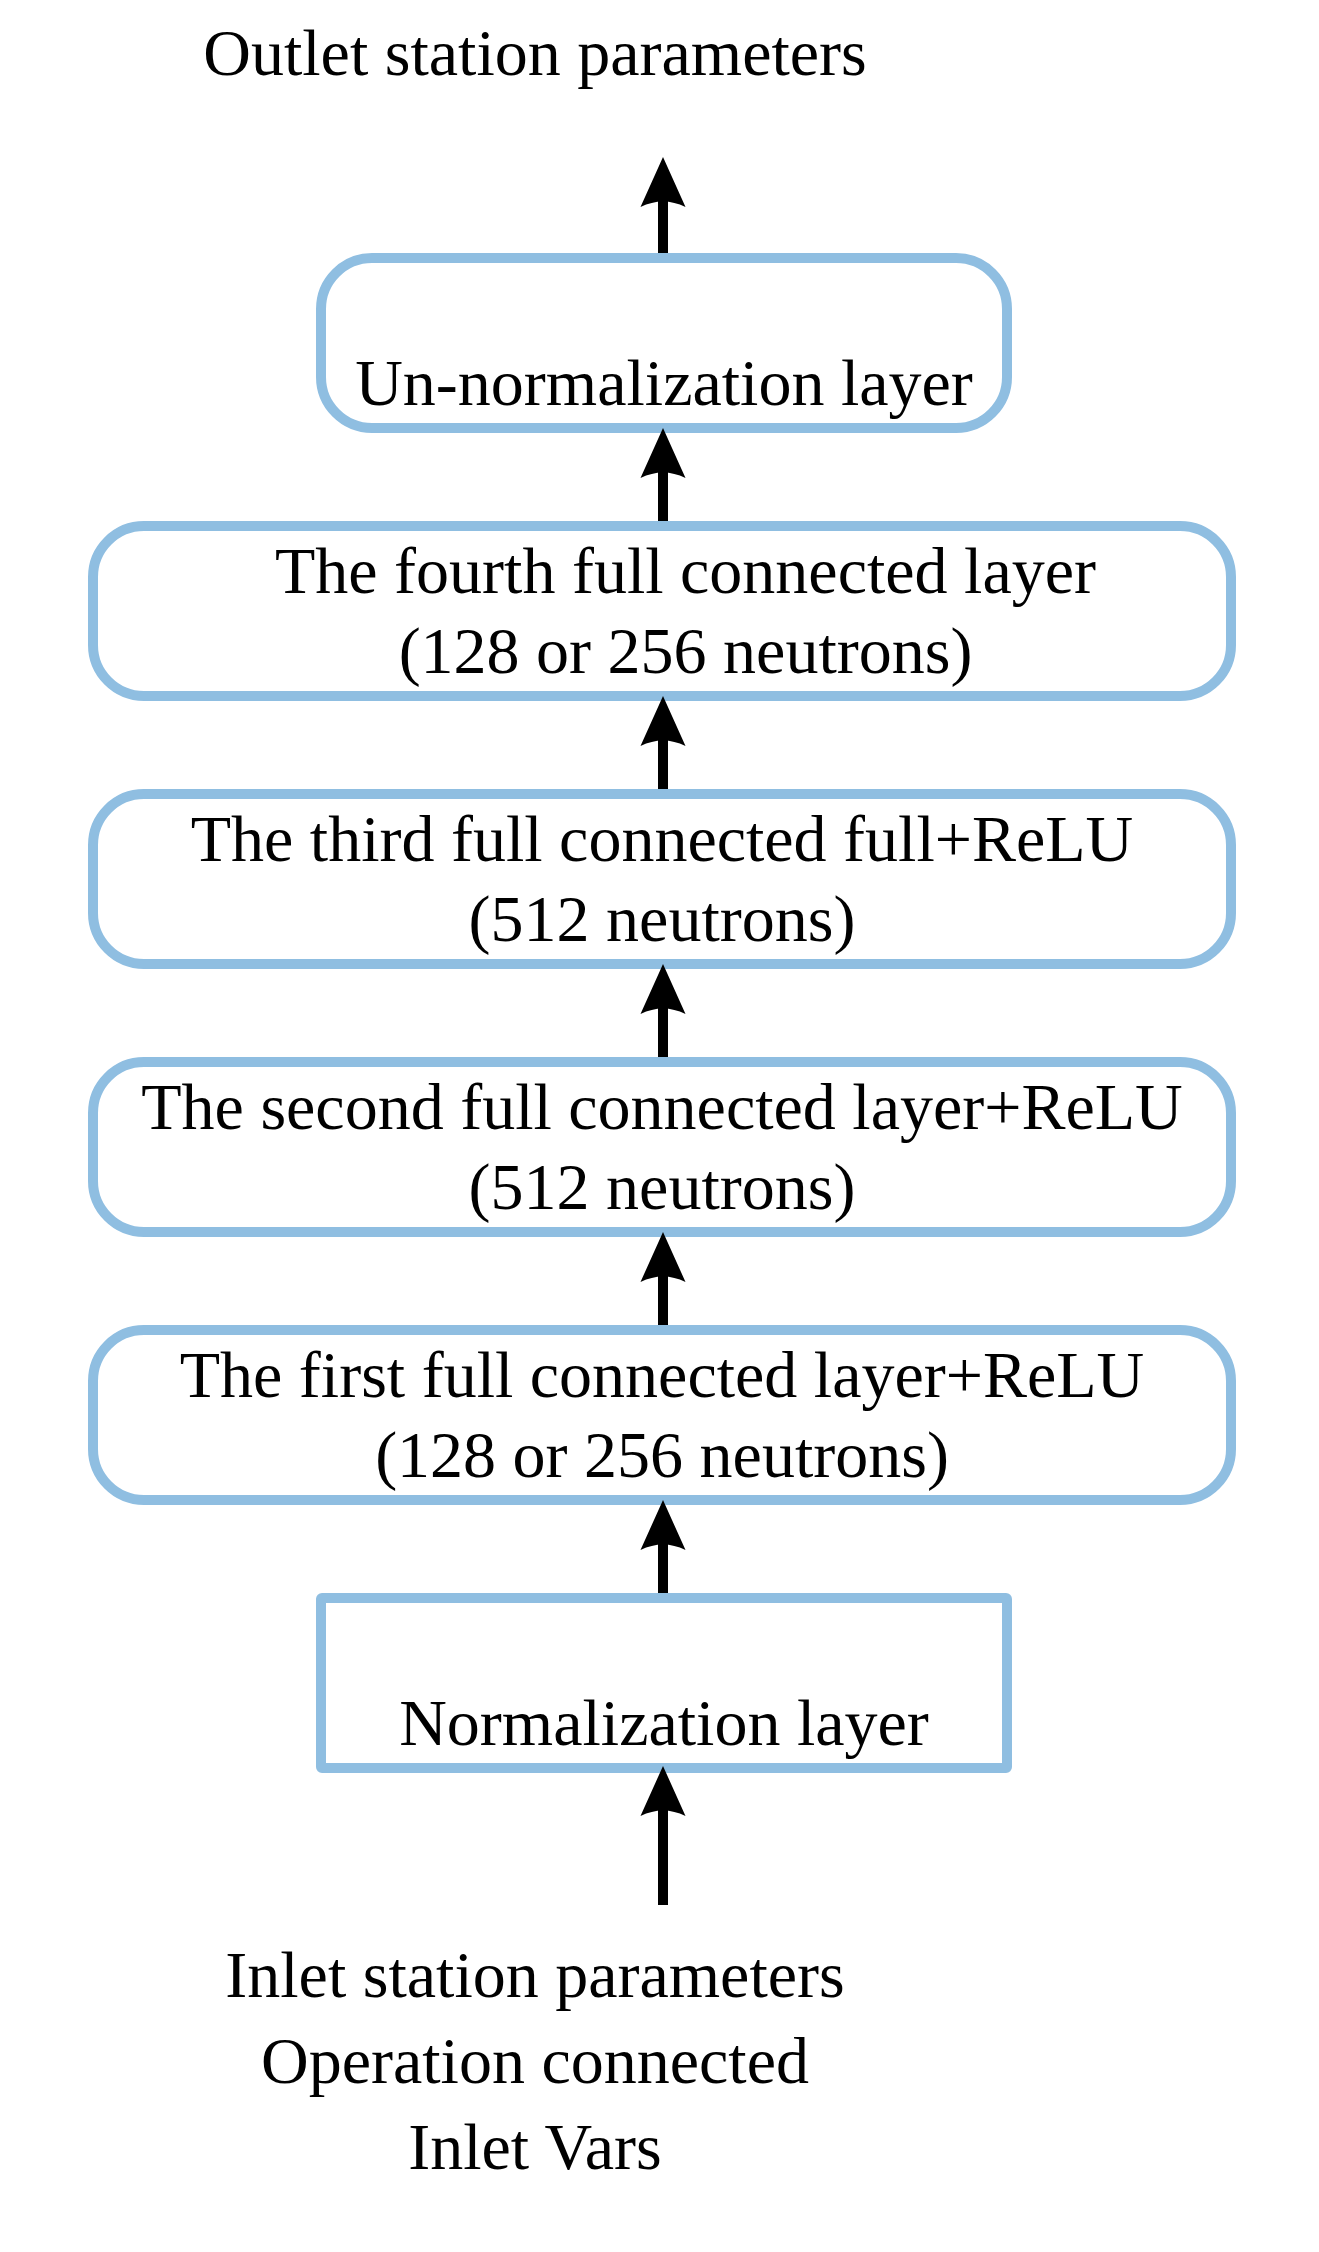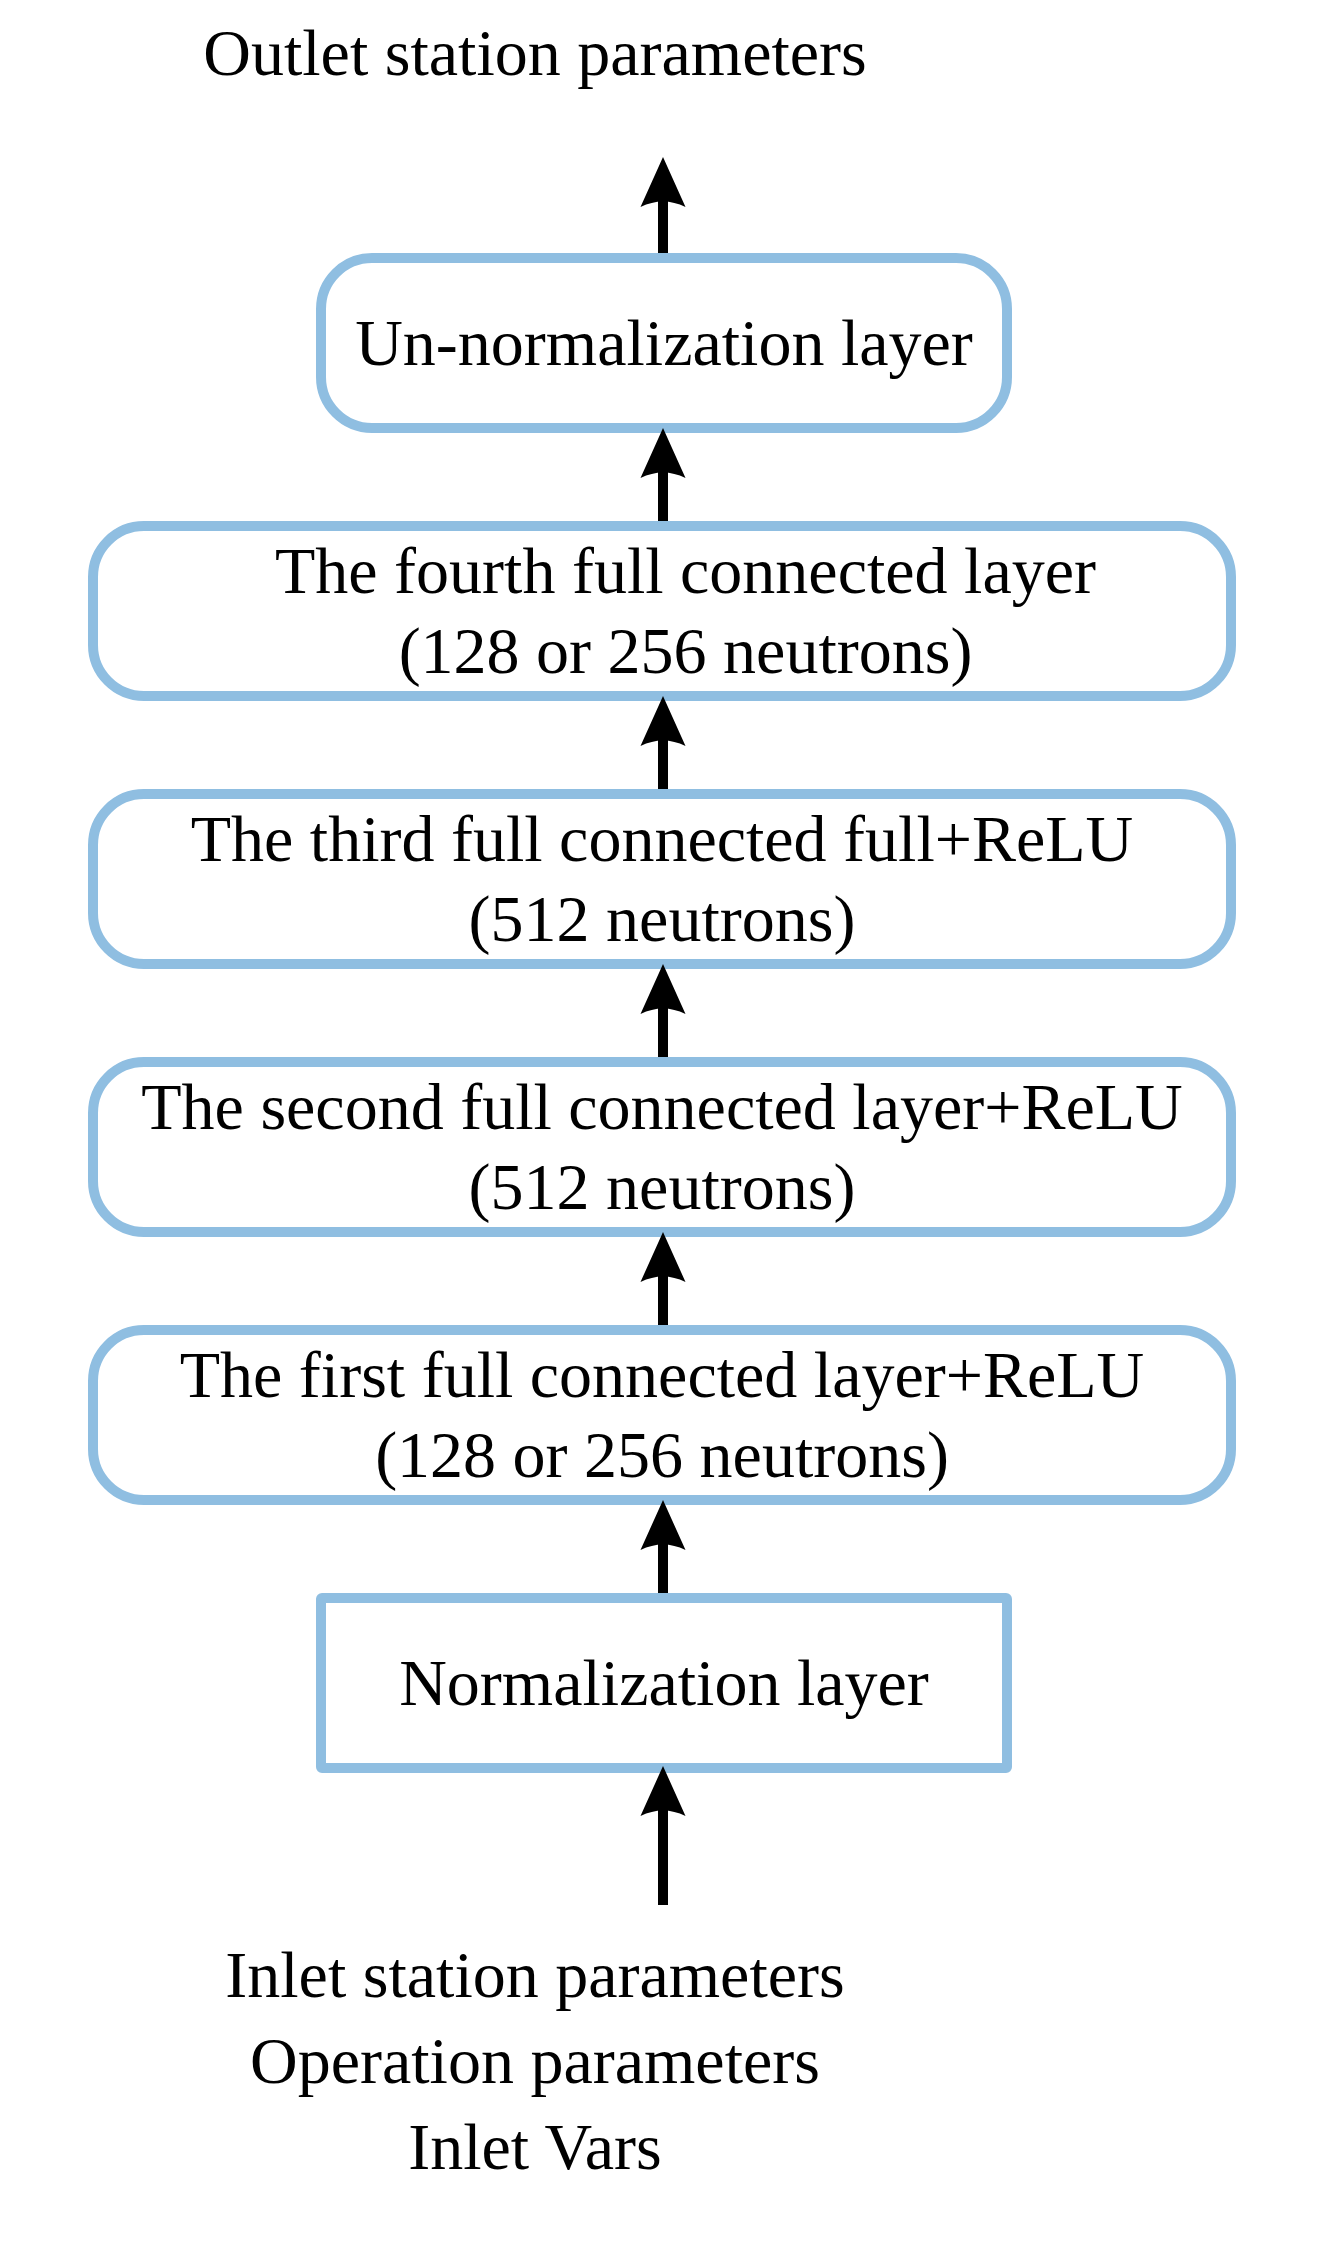--- a/index.html
+++ b/index.html
@@ -41,21 +41,21 @@
     display:flex;
     flex-direction:column;
     align-items:center;
     justify-content:center;
     text-align:center;
     font-size:66px;
     line-height:80px;
     color:var(--text);
     white-space:nowrap;
   }
-  .node-box.narrow{left:316px;width:696px;}
+  .node-box.narrow{left:316px;width:696px;justify-content:flex-end;}
   .node-box.wide{left:88px;width:1148px;}
   .arrow{
     position:absolute;
     left:638px;
     width:50px;
   }
   .arrow path,.arrow rect{fill:var(--arrow);}
 </style>
 </head>
 <body>
@@ -122,17 +122,17 @@
     <div>Normalization layer</div>
   </div>
 
   <svg class="arrow" style="top:1766px;" width="50" height="139" viewBox="0 0 50 139" aria-hidden="true">
     <path d="M25 0 L47.5 50 Q25 39 2.5 50 Z"></path>
     <rect x="20" y="36" width="10" height="103"></rect>
   </svg>
 
   <div class="caption" style="top:1932px;">
     <div>Inlet station parameters</div>
-    <div>Operation parameters</div>
+    <div>Operation connected</div>
     <div>Inlet Vars</div>
   </div>
 
 </div>
 
 </body></html>

